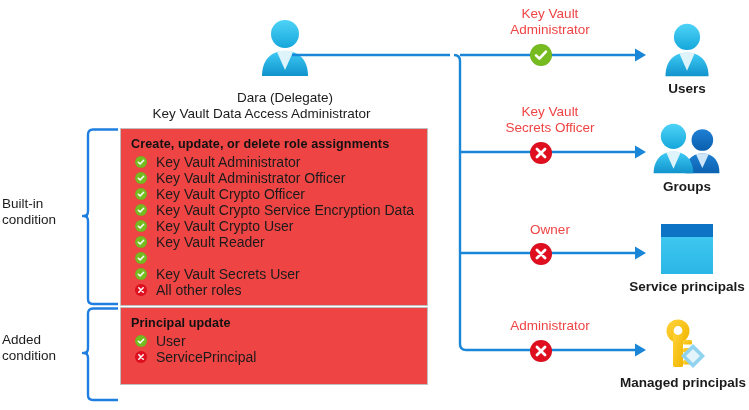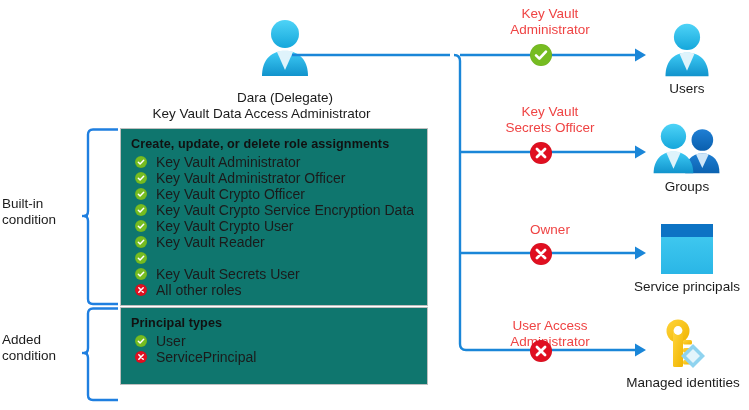--- a/index.html
+++ b/index.html
@@ -12,21 +12,21 @@
   .abs{position:absolute;}
 
   
   #delegate-block{left:195px;top:18px;width:180px;text-align:center;}
   #delegate-caption{margin-top:10px;font-size:13.5px;line-height:16px;color:#1b1b1b;white-space:nowrap;}
   #delegate-caption .ln{display:block;}
   #delegate-caption .ln2{margin-left:-47px;}
 
   
   .cond-box{
-    background:#0f766e;border:1px solid #bfbfbf;box-sizing:border-box;
+    background:#ef4444;border:1px solid #bfbfbf;box-sizing:border-box;
   }
   #box-builtin{left:120px;top:128px;width:308px;height:178px;}
   #box-added{left:120px;top:307px;width:308px;height:78px;}
   .box-title{
     font-size:12.6px;font-weight:bold;color:#111;
     margin:8px 0 3px 10px;letter-spacing:.1px;
   }
   .row{
     display:flex;align-items:center;height:16px;margin-left:14px;
   }
@@ -45,21 +45,21 @@
   #brace-added{left:82px;top:307px;width:36px;height:95px;}
   .brace-label{font-size:13.5px;line-height:16px;text-align:left;color:#1b1b1b;}
   #lbl-builtin{left:2px;top:196px;width:76px;}
   #lbl-added{left:2px;top:332px;width:76px;}
 
   
   #tree{left:280px;top:0;width:469px;height:410px;}
 
   
   .target{position:absolute;text-align:center;}
-  .target .cap{font-size:13.5px;color:#1b1b1b;margin-top:1px;white-space:nowrap;}
+  .target .cap{font-size:13.5px;color:#1b1b1b;margin-top:1px;white-space:nowrap;font-weight:bold;}
   #t-users{left:625px;top:22px;width:124px;}
   #t-groups{left:625px;top:120px;width:124px;}
   #t-sp{left:625px;top:222px;width:124px;}
   #t-mi{left:617px;top:318px;width:132px;}
 
   
   .arrow-label{
     position:absolute;text-align:center;font-size:13.5px;line-height:16px;
     color:#ef4444;white-space:nowrap;
   }
@@ -215,21 +215,21 @@
           <svg viewBox="0 0 24 24">
             <path d="M7.6 7.6 L16.4 16.4 M16.4 7.6 L7.6 16.4" fill="none" stroke="#fff" stroke-width="3" stroke-linecap="round"></path>
           </svg>
         </span>
         <span class="lbl">All other roles</span>
       </div>
     </div>
 </div>
 
 <div class="abs cond-box" id="box-added">
-  <div class="box-title">Principal types</div>
+  <div class="box-title">Principal update</div>
   <div id="added-list">
       <div class="row">
         <span class="badge sm ok">
           <svg viewBox="0 0 24 24">
             <path d="M6.6 12.4 L10.2 16 L17.4 8.4" fill="none" stroke="#fff" stroke-width="2.9" stroke-linecap="round" stroke-linejoin="round"></path>
           </svg>
         </span>
         <span class="lbl">User</span>
       </div>
       <div class="row">
@@ -273,21 +273,20 @@
   <span class="ln">Administrator</span>
 </div>
 <div class="arrow-label" id="al-2">
   <span class="ln">Key Vault</span>
   <span class="ln">Secrets Officer</span>
 </div>
 <div class="arrow-label" id="al-3">
   <span class="ln">Owner</span>
 </div>
 <div class="arrow-label" id="al-4">
-  <span class="ln">User Access</span>
   <span class="ln">Administrator</span>
 </div>
 
 <span class="line-badge" id="lb-1"><span class="badge lg ok"><svg viewBox="0 0 24 24">
         <path d="M6.6 12.4 L10.2 16 L17.4 8.4" fill="none" stroke="#fff" stroke-width="2.9" stroke-linecap="round" stroke-linejoin="round"></path>
       </svg></span></span>
 <span class="line-badge" id="lb-2"><span class="badge lg no"><svg viewBox="0 0 24 24">
         <path d="M7.6 7.6 L16.4 16.4 M16.4 7.6 L7.6 16.4" fill="none" stroke="#fff" stroke-width="3" stroke-linecap="round"></path>
       </svg></span></span>
 <span class="line-badge" id="lb-3"><span class="badge lg no"><svg viewBox="0 0 24 24">
@@ -342,14 +341,14 @@
         <rect x="27" y="30" width="9" height="4.6" rx="1.5"></rect>
         <rect x="27" y="42" width="8" height="4.6" rx="1.5"></rect>
       </g>
       <circle cx="22" cy="12.5" r="4.4" fill="#ffffff"></circle>
       <g transform="translate(37,38)">
         <polygon points="0,-12 12,0 0,12 -12,0" fill="#8fd3ef"></polygon>
         <polygon points="0,-7 7,0 0,7 -7,0" fill="#ffffff" opacity=".75"></polygon>
       </g>
     </svg>
   </div>
-  <div class="cap">Managed identities</div>
+  <div class="cap">Managed principals</div>
 </div>
 
 </body></html>

